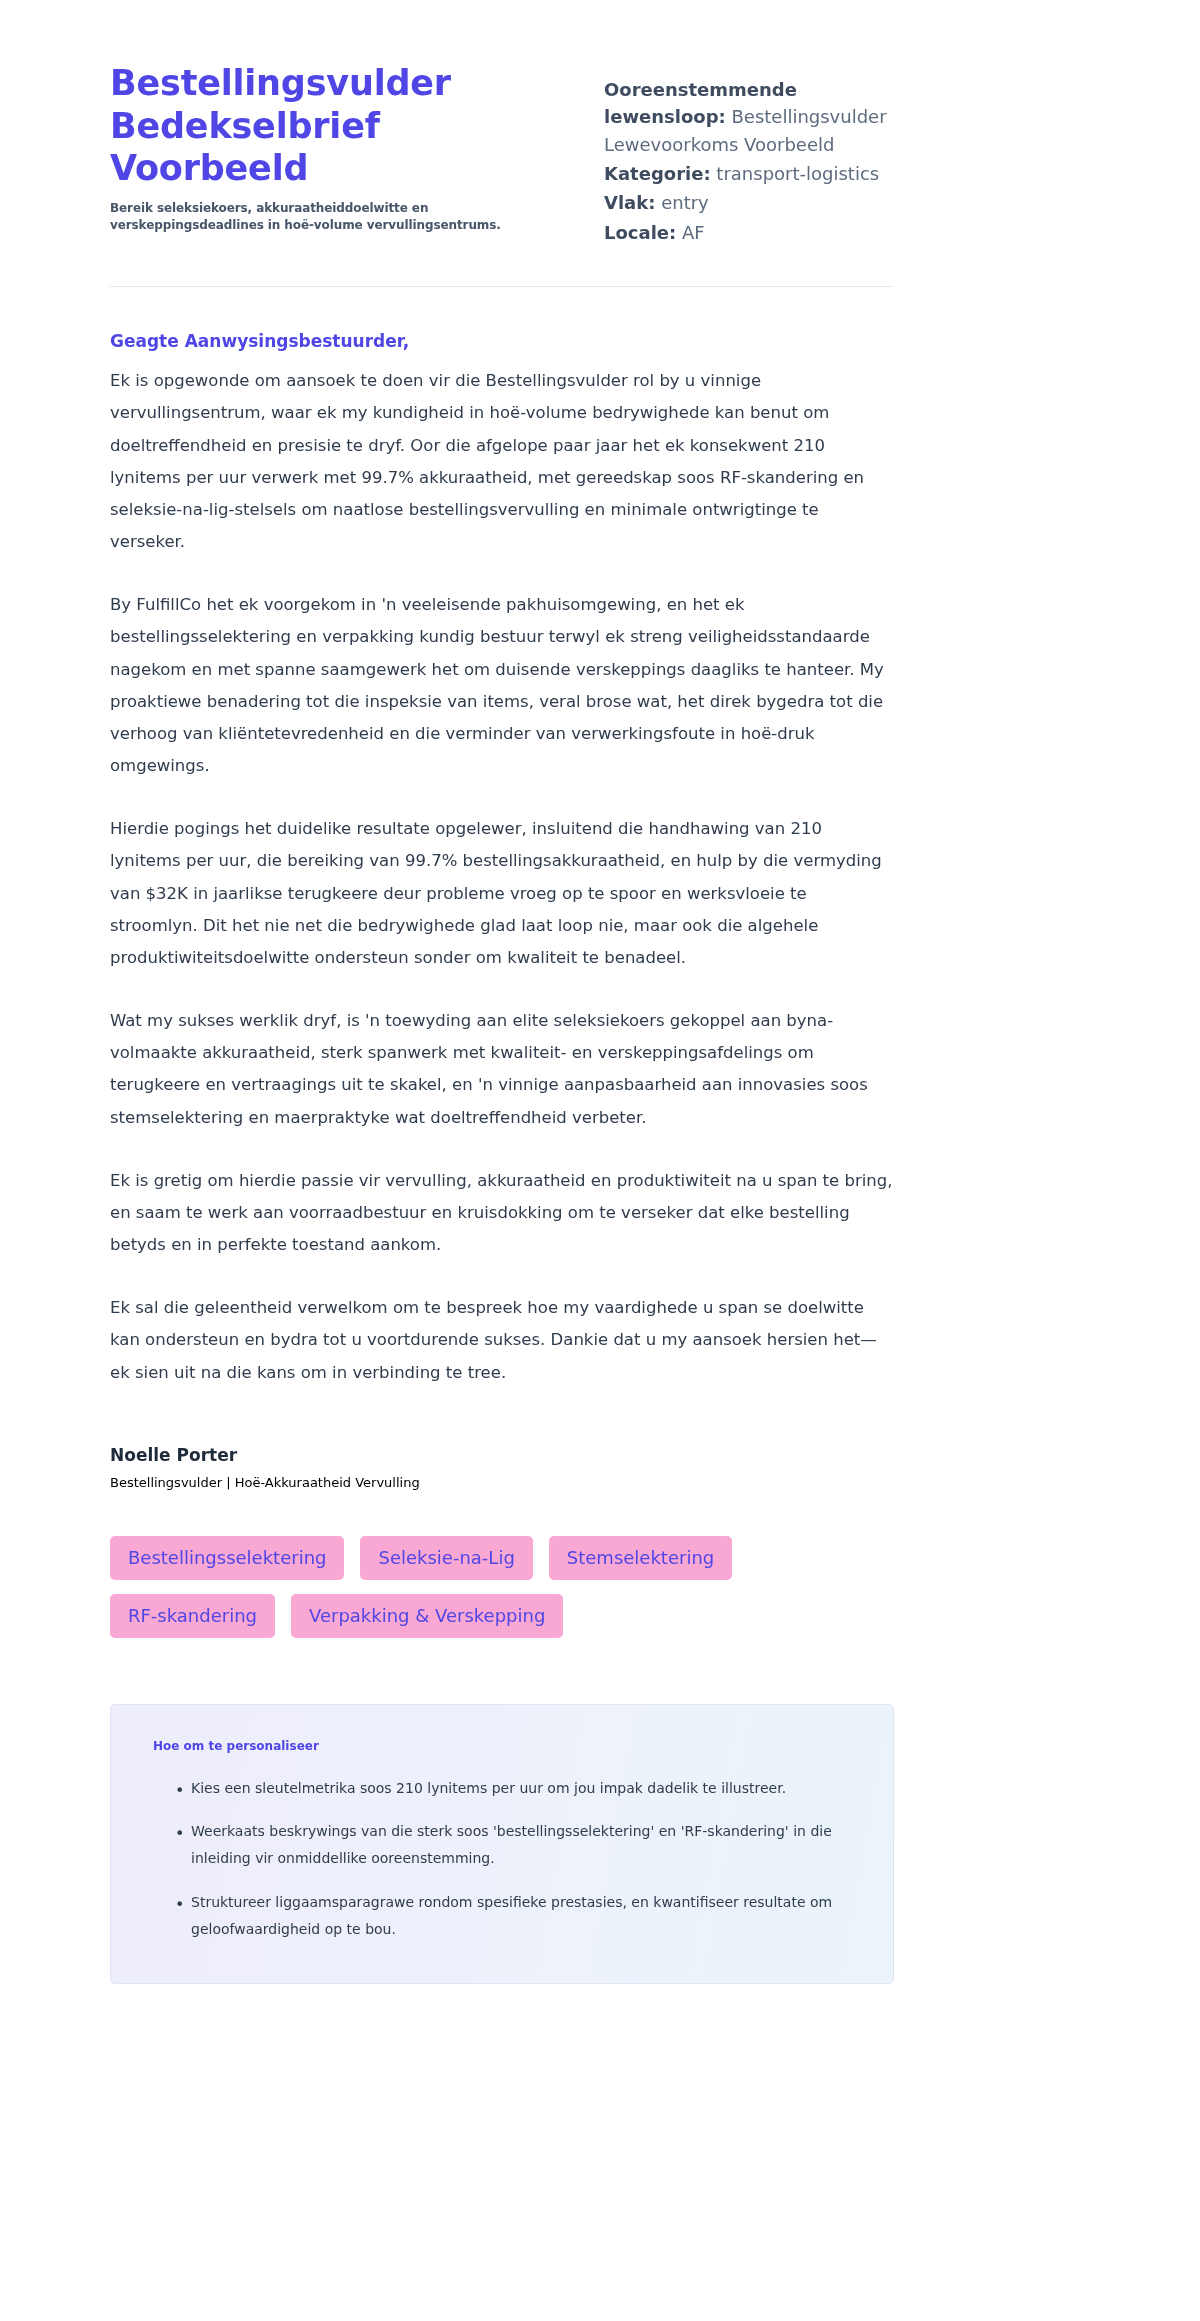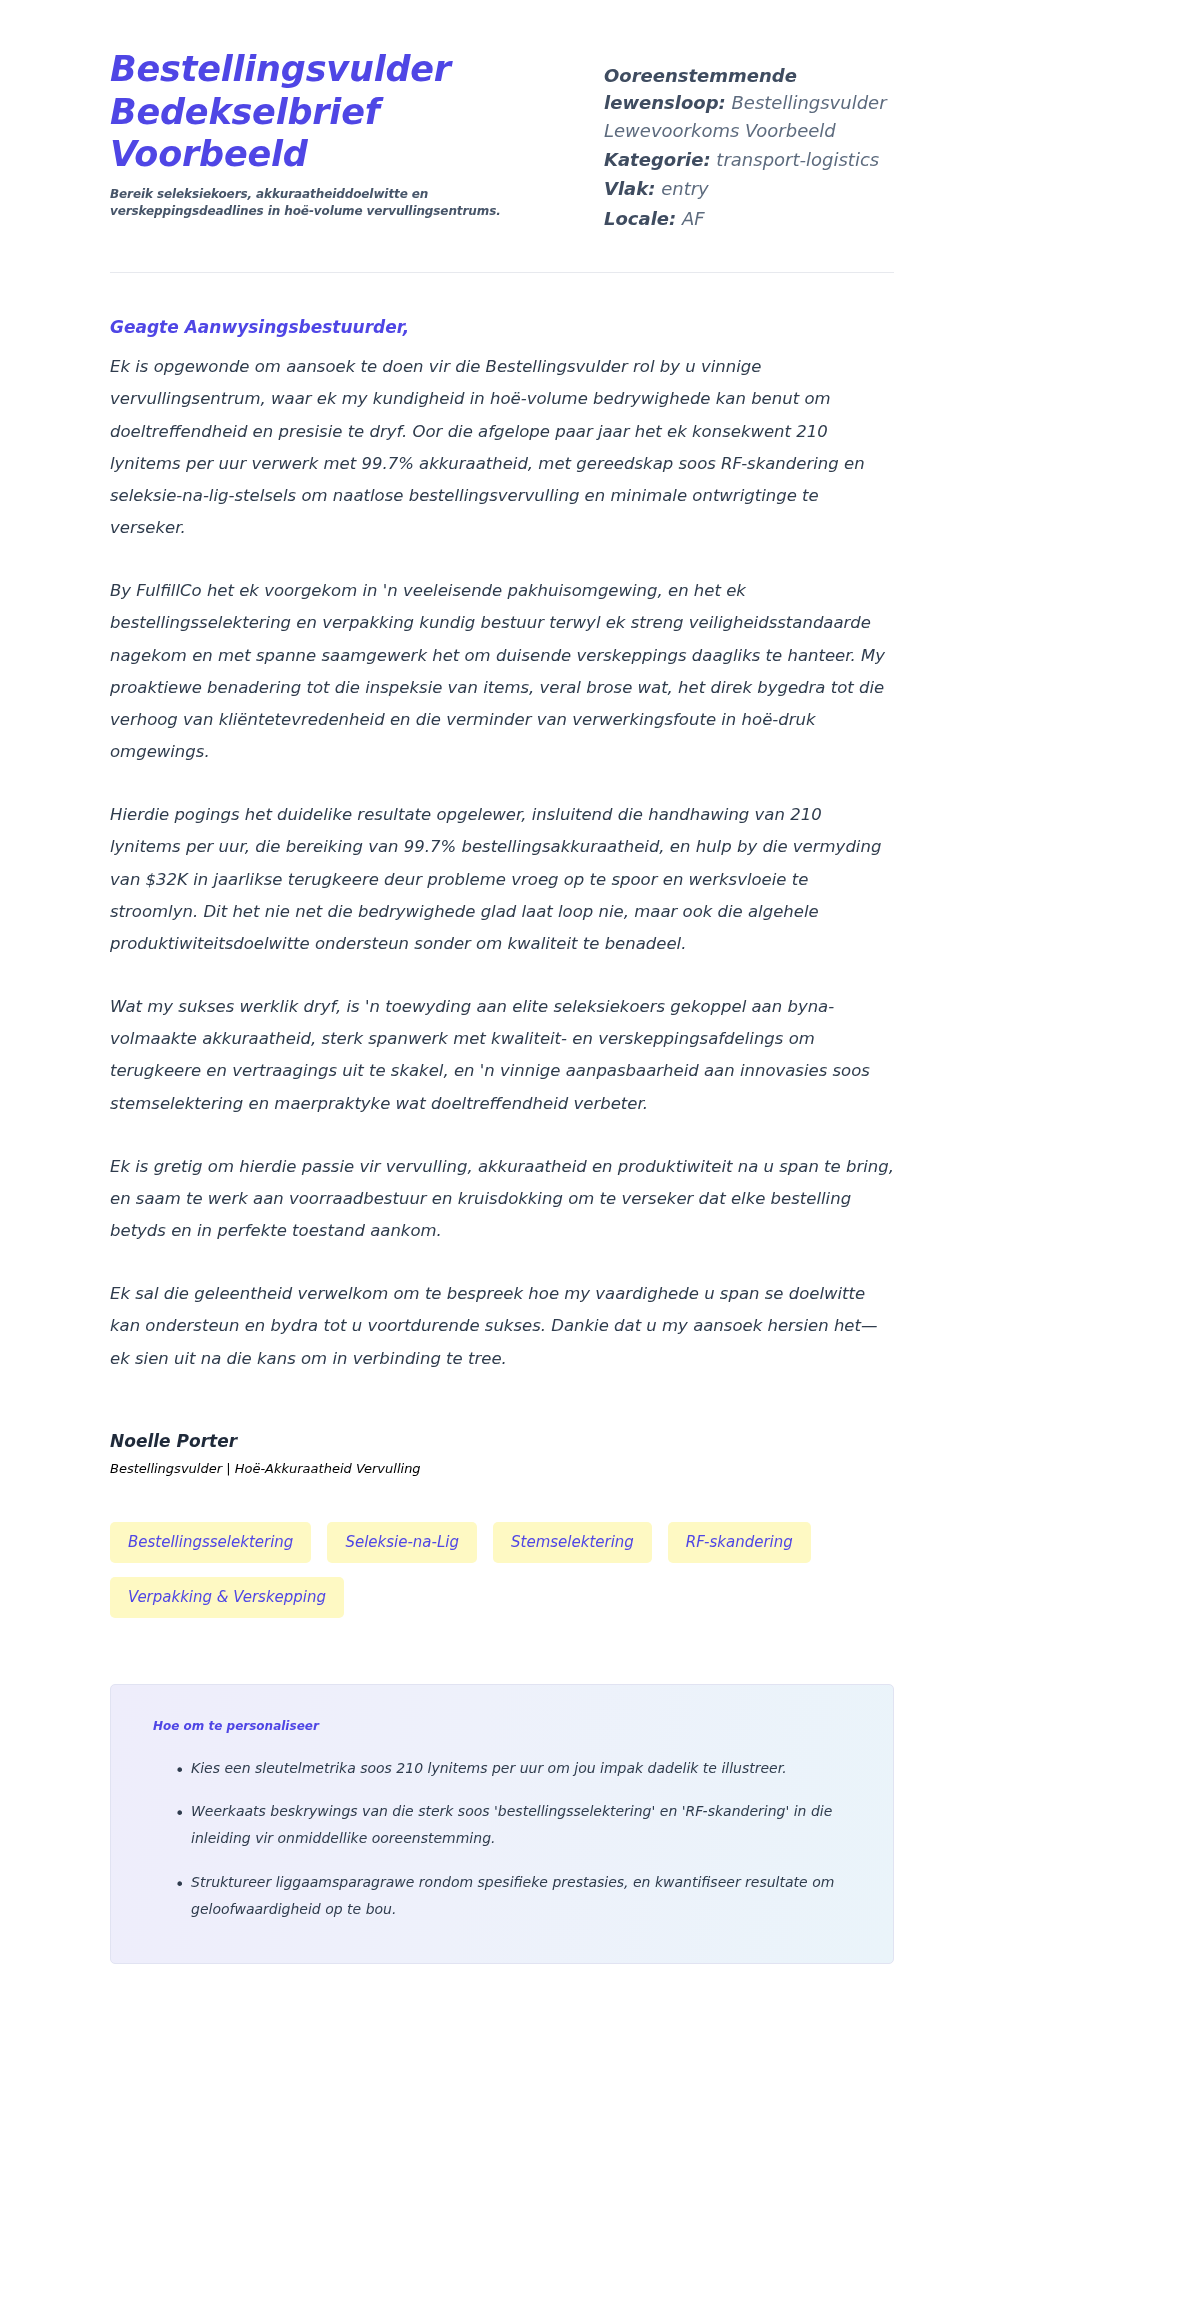--- a/index.html
+++ b/index.html
@@ -12,22 +12,21 @@
   body {
     width: 1200px;
     min-height: 2321px;
     font-family: "DejaVu Sans", "Liberation Sans", sans-serif;
     color: #2d3b4e;
     -webkit-font-smoothing: antialiased;
   }
 
   .page {
     width: 1004px;
-    padding: 0 110px;
-    font-style: italic;
+    padding: 14px 110px;
   }
 
   
   .header {
     display: flex;
     align-items: flex-start;
     justify-content: space-between;
     padding-top: 48px;
     gap: 40px;
   }
@@ -102,23 +101,23 @@
 
   
   .tags {
     margin-top: 46px;
     display: flex;
     flex-wrap: wrap;
     gap: 14px 16px;
     max-width: 790px;
   }
   .tag {
-    background: #fef9c3;
-    color: #4f46e5;
-    font-size: 15px;
+    background: #f9a8d4;
+    color: #4f46e5;
+    font-size: 18px;
     line-height: 1;
     padding: 13px 18px;
     border-radius: 5px;
     white-space: nowrap;
   }
 
   
   .callout {
     margin-top: 66px;
     margin-bottom: 80px;

